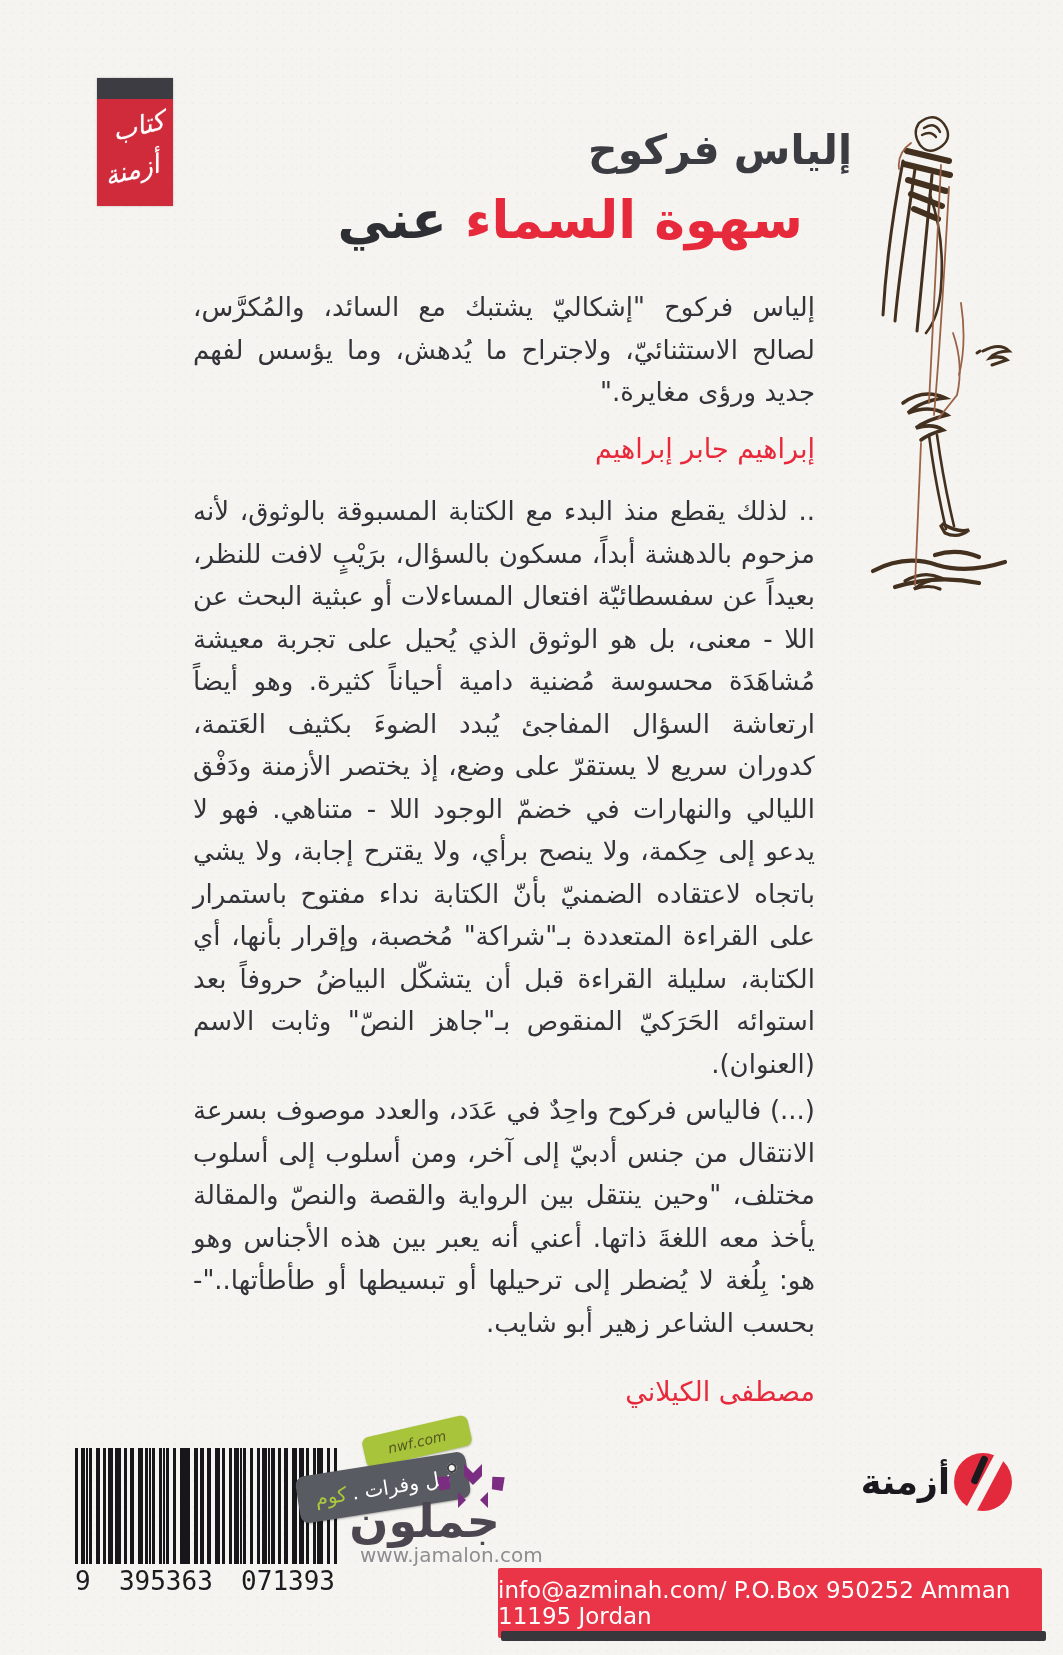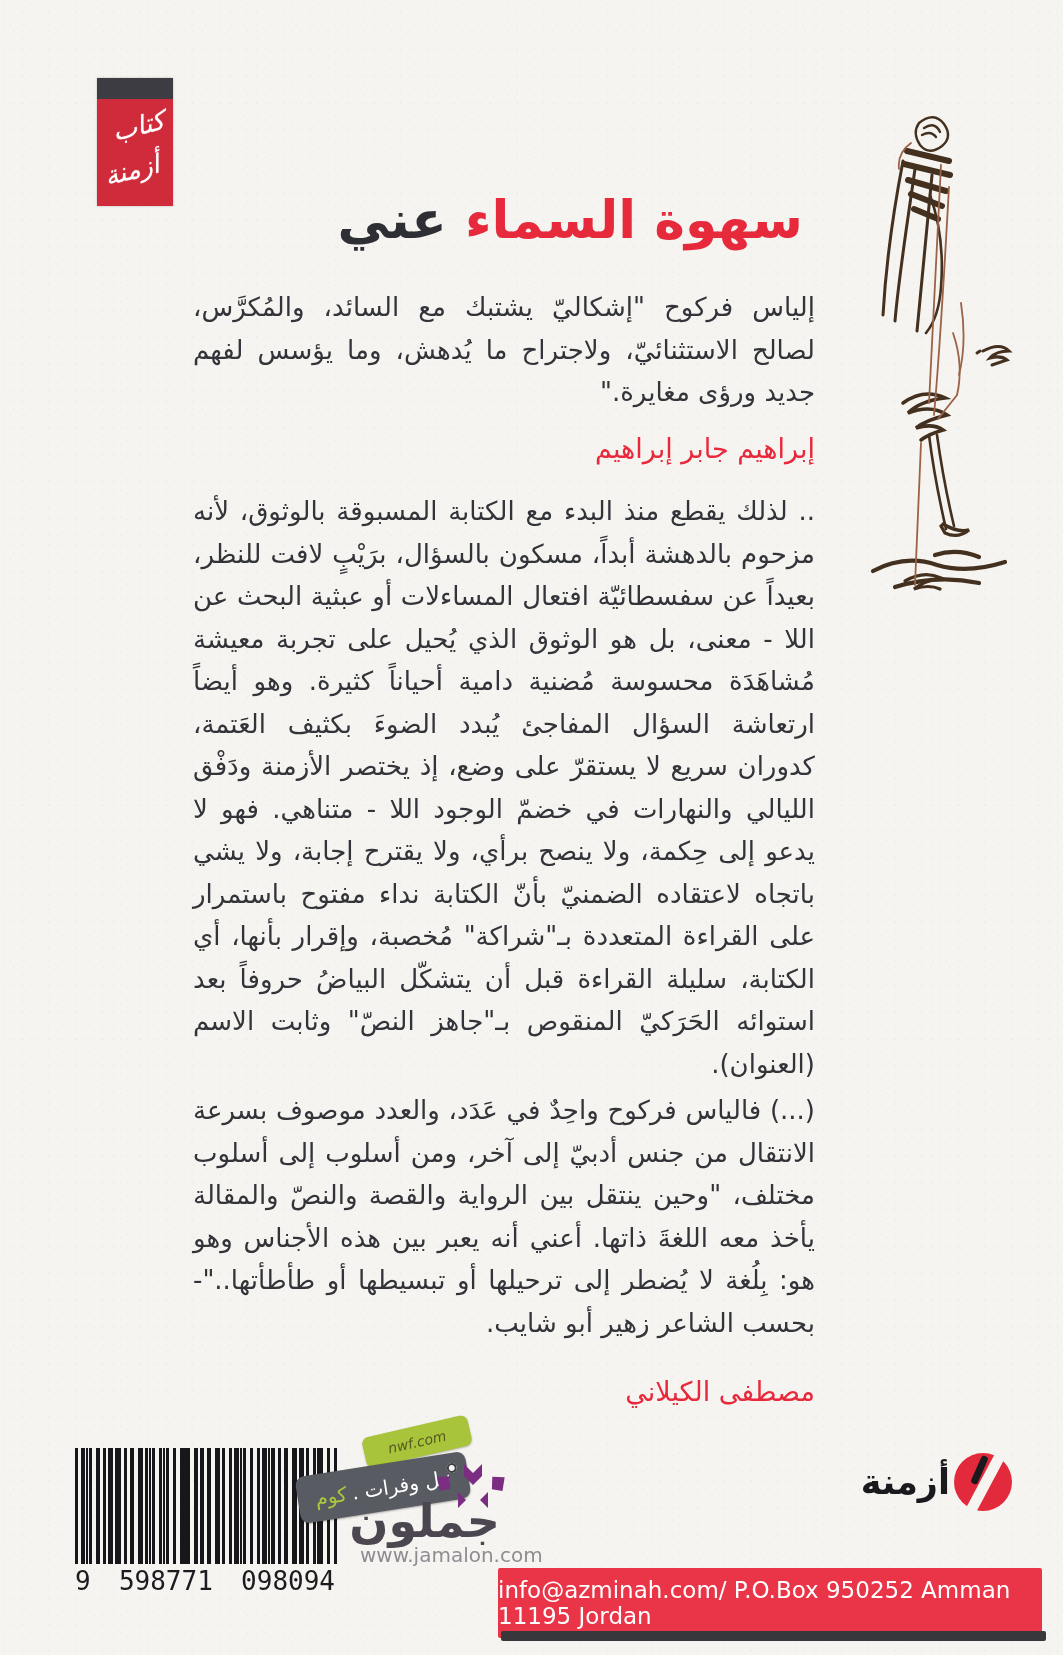--- a/index.html
+++ b/index.html
@@ -109,20 +109,21 @@
 <div class="page">
 
   <div class="stamp">
     <div class="stamp-band"></div>
     <div class="stamp-body">
       <span class="stamp-top-text">كتاب</span>
       <span class="stamp-bottom-text">أزمنة</span>
     </div>
   </div>
 
+  <div class="author">إلياس فركوح</div>
   <div class="title">
     <span class="t-red">سهوة السماء</span>
     <span class="t-dark">عني</span>
   </div>
 
   <div class="sketch">
     <svg width="190" height="500" viewBox="0 0 190 500" fill="none" xmlns="http://www.w3.org/2000/svg">
       <g stroke="#43301f" stroke-linecap="round" fill="none">
         <path d="M86,20 q15,-12 25,1 q9,13 -2,22 q-13,10 -22,-1 q-8,-12 -1,-22 m5,5 q11,-7 16,4 m-18,3 q9,-5 14,2" stroke-width="2.4"></path>
         <path d="M74,48 l42,10 m-45,3 l46,11 m-42,5 l38,11 m-35,3 l31,12 m-28,3 l24,10" stroke-width="6"></path>
@@ -149,22 +150,22 @@
     <div class="attribution">إبراهيم جابر إبراهيم</div>
     <p>.. لذلك يقطع منذ البدء مع الكتابة المسبوقة بالوثوق، لأنه مزحوم بالدهشة أبداً، مسكون بالسؤال، برَيْبٍ لافت للنظر، بعيداً عن سفسطائيّة افتعال المساءلات أو عبثية البحث عن اللا - معنى، بل هو الوثوق الذي يُحيل على تجربة معيشة مُشاهَدَة محسوسة مُضنية دامية أحياناً كثيرة. وهو أيضاً ارتعاشة السؤال المفاجئ يُبدد الضوءَ بكثيف العَتمة، كدوران سريع لا يستقرّ على وضع، إذ يختصر الأزمنة ودَفْق الليالي والنهارات في خضمّ الوجود اللا - متناهي. فهو لا يدعو إلى حِكمة، ولا ينصح برأي، ولا يقترح إجابة، ولا يشي باتجاه لاعتقاده الضمنيّ بأنّ الكتابة نداء مفتوح باستمرار على القراءة المتعددة بـ"شراكة" مُخصبة، وإقرار بأنها، أي الكتابة، سليلة القراءة قبل أن يتشكّل البياضُ حروفاً بعد استوائه الحَرَكيّ المنقوص بـ"جاهز النصّ" وثابت الاسم (العنوان).</p>
     <p>(...) فالياس فركوح واحِدٌ في عَدَد، والعدد موصوف بسرعة الانتقال من جنس أدبيّ إلى آخر، ومن أسلوب إلى أسلوب مختلف، "وحين ينتقل بين الرواية والقصة والنصّ والمقالة يأخذ معه اللغةَ ذاتها. أعني أنه يعبر بين هذه الأجناس وهو هو: بِلُغة لا يُضطر إلى ترحيلها أو تبسيطها أو طأطأتها.."- بحسب الشاعر زهير أبو شايب.</p>
     <div class="attribution last">مصطفى الكيلاني</div>
   </div>
 
   <div class="barcode">
     <div class="bars"></div>
     <div class="isbn-digits">
       <span>9</span>
-      <span>598771</span>
-      <span>098094</span>
+      <span>395363</span>
+      <span>071393</span>
     </div>
   </div>
 
   <div class="nwf">
     <div class="nwf-small">nwf.com</div>
     <div class="nwf-big">
       <span class="w">نيل وفرات .</span>
       <span class="g">كوم</span>
       <i class="nwf-hole"></i>
     </div>

